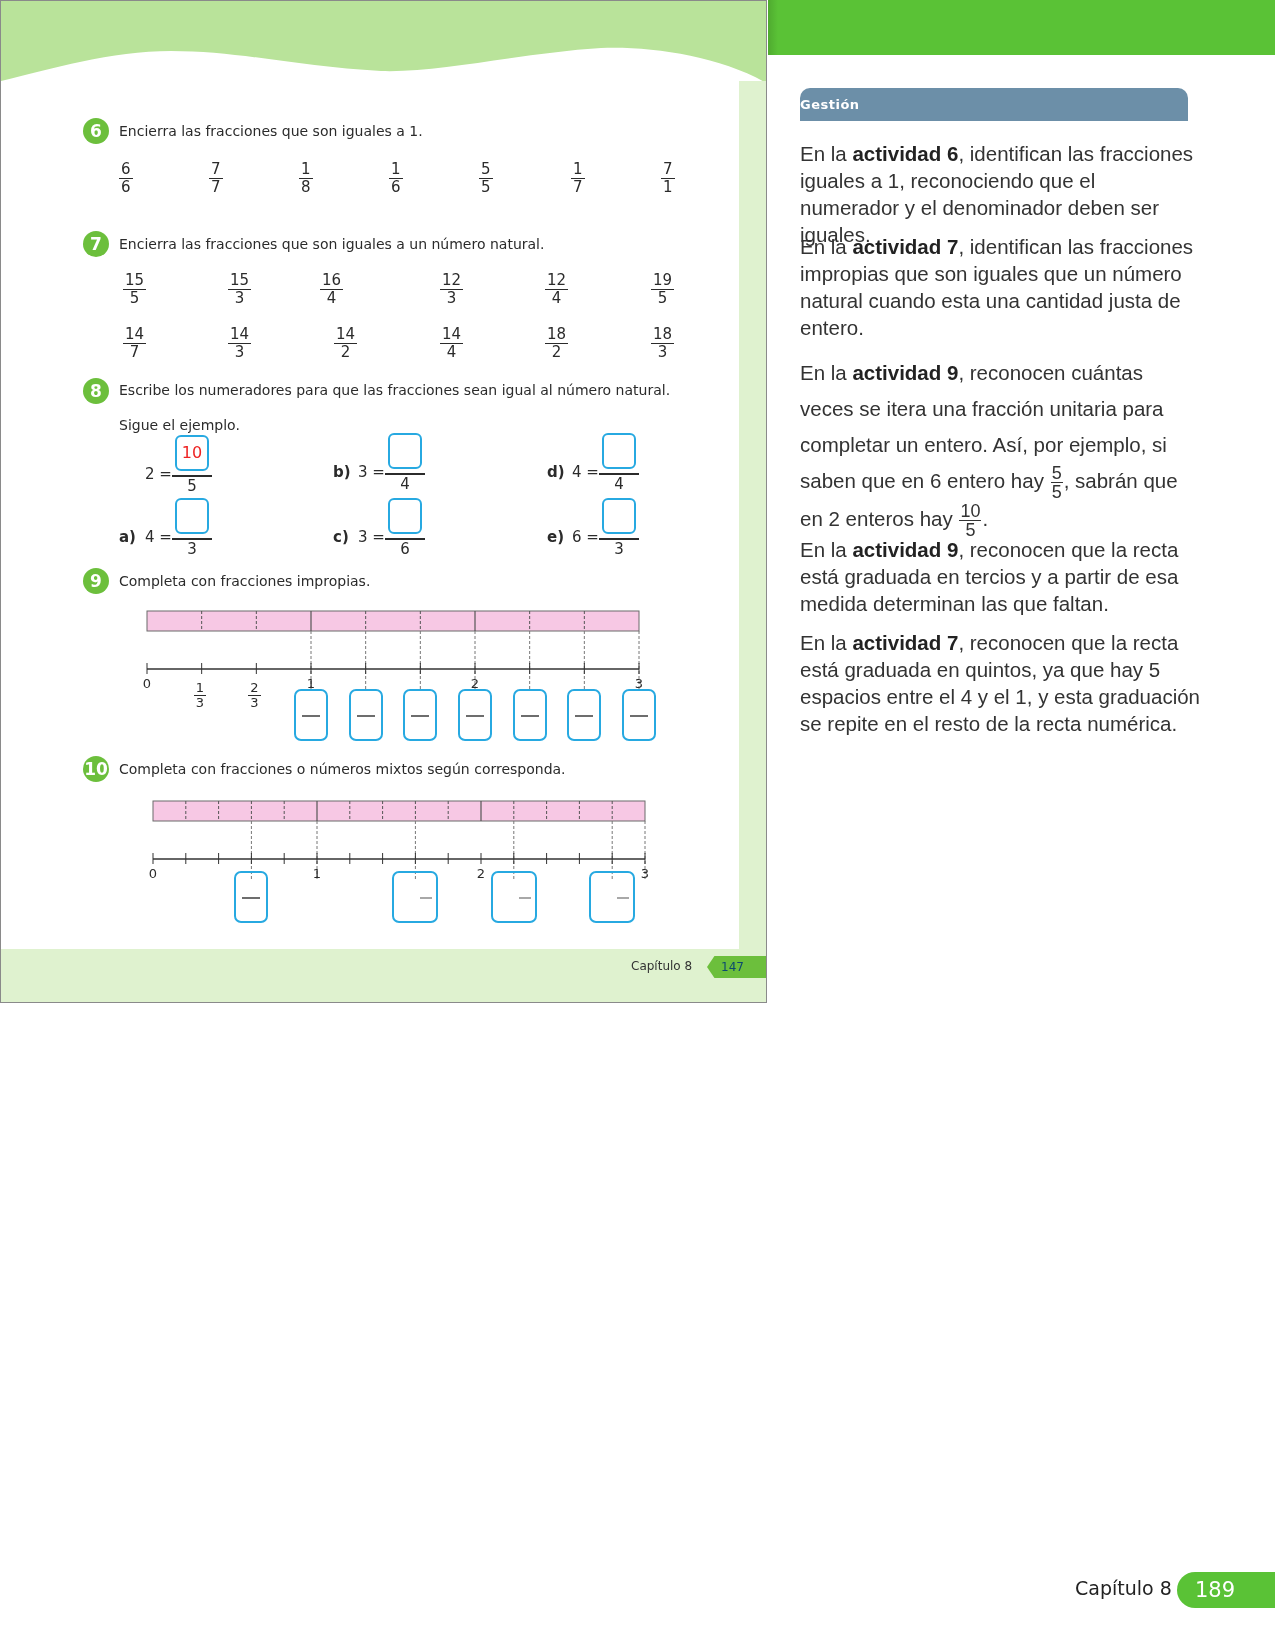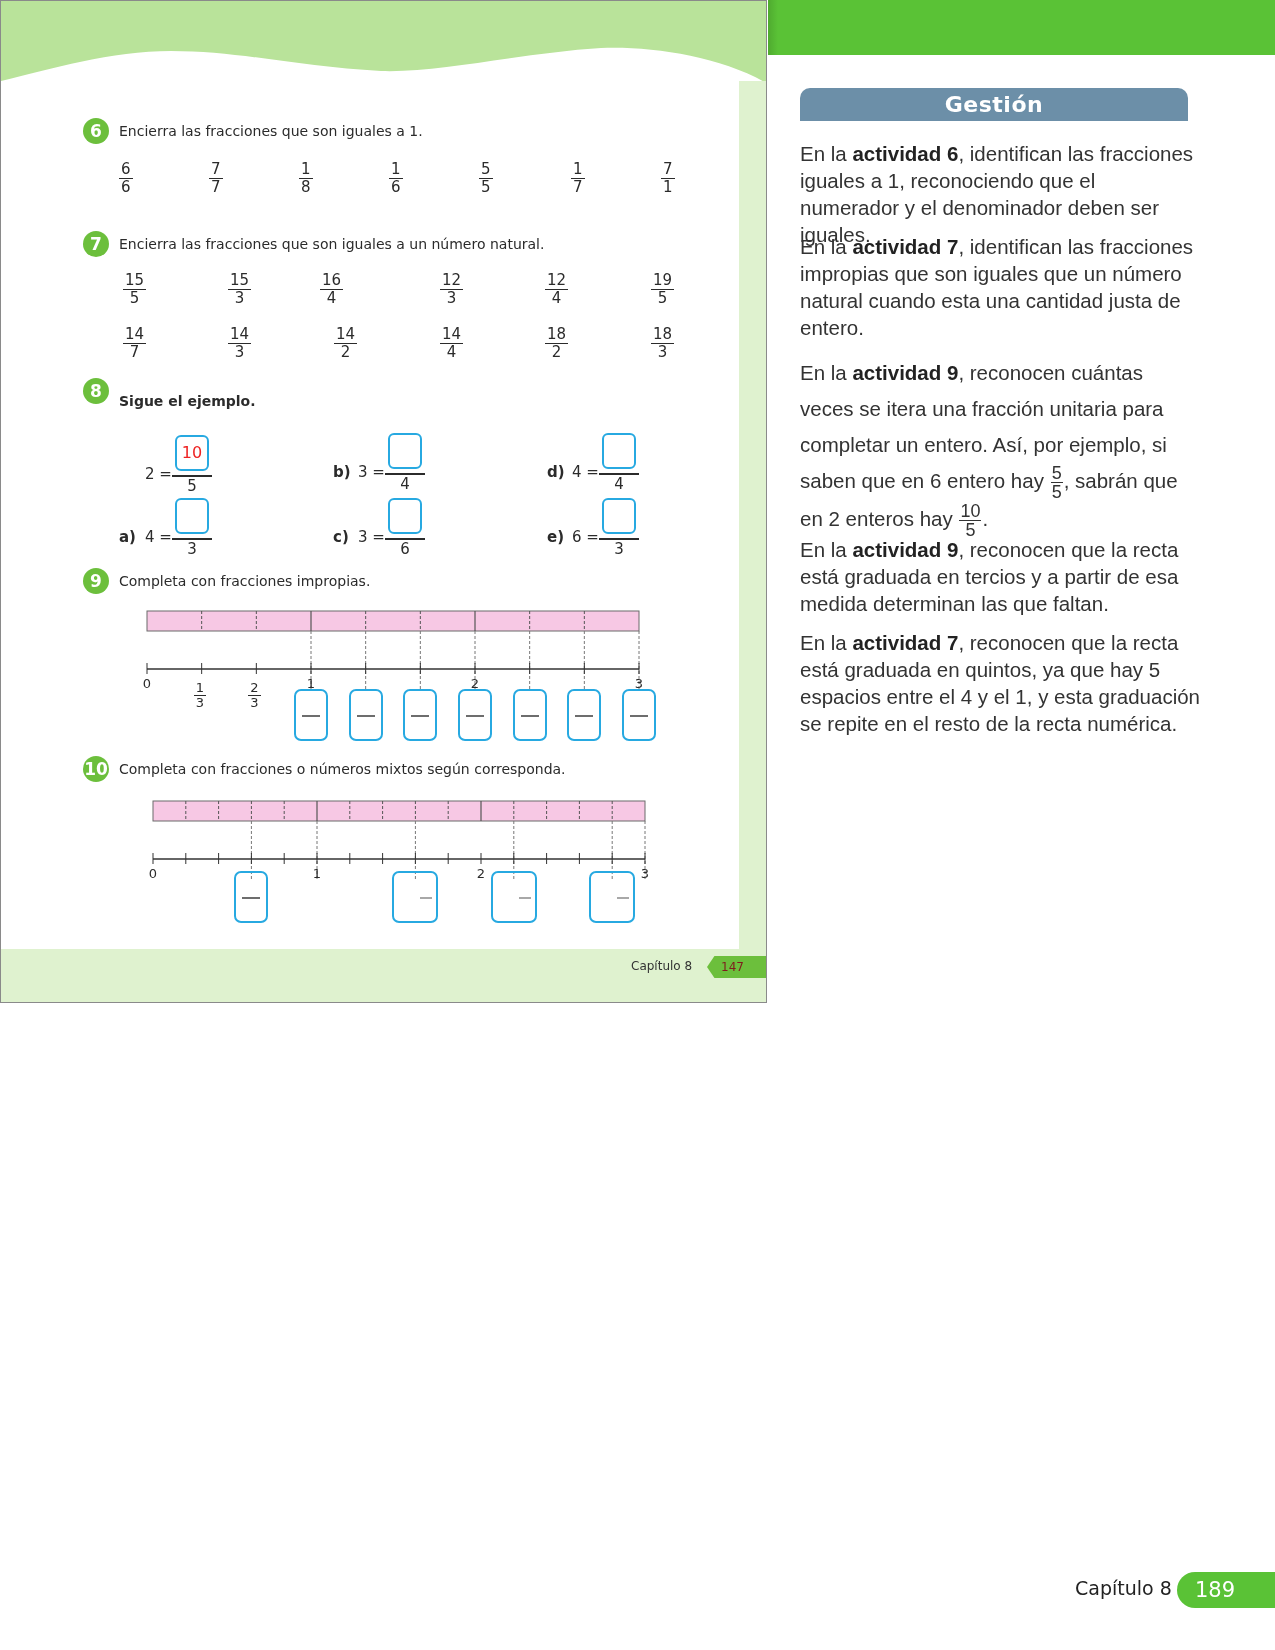--- a/index.html
+++ b/index.html
@@ -6,21 +6,21 @@
   body { width:1275px; height:1650px; position:relative; background:#ffffff; font-family:"DejaVu Sans", sans-serif; color:#2b2b2b; overflow:hidden; }
   .abs { position:absolute; }
 
   
   #left-page { left:0; top:0; width:767px; height:1003px; border:1px solid #8a8a8a; box-sizing:border-box; background:#ffffff; overflow:hidden; }
   #left-wave { left:0; top:0; }
   #right-strip { left:738px; top:80px; width:29px; height:868px; background:#dff2cf; }
   #inner-corner { left:718px; top:920px; width:20px; height:28px; background:#fff; border-bottom-right-radius:18px; }
   #footer-band { left:0; top:948px; width:767px; height:55px; background:#dff2cf; }
   #footer-chapter { left:630px; top:958px; font-size:12px; color:#333; }
-  #footer-page-tab { left:706px; top:955px; width:62px; height:22px; background:#6cbf3c; color:#7f1d1d; font-size:12px; line-height:22px; padding-left:14px; box-sizing:border-box; clip-path:polygon(12% 0,100% 0,100% 100%,12% 100%,0 50%); }
+  #footer-page-tab { left:706px; top:955px; width:62px; height:22px; background:#6cbf3c; color:#0c4a6e; font-size:12px; line-height:22px; padding-left:14px; box-sizing:border-box; clip-path:polygon(12% 0,100% 0,100% 100%,12% 100%,0 50%); }
 
   .act-badge { width:26px; height:26px; border-radius:50%; background:#6cbf3c; color:#fff; font-weight:bold; font-size:17px; line-height:26px; text-align:center; }
   .act-text { font-size:14px; color:#2b2b2b; }
 
   .frac { position:absolute; text-align:center; font-size:15px; line-height:17px; color:#2b2b2b; }
   .frac .num { display:block; padding:0 2px; border-bottom:1.3px solid #2b2b2b; }
   .frac .den { display:block; }
 
   .lbl-letter { color:#6cbf3c; font-weight:bold; }
   .eq { position:absolute; font-size:15px; color:#2b2b2b; }
@@ -31,21 +31,21 @@
   .nlbox { position:absolute; width:34px; height:52px; border:2px solid #27a9e1; border-radius:7px; box-sizing:border-box; }
   .nlbox .bar { position:absolute; left:6px; right:6px; top:24px; height:2px; background:#6d6d6d; }
   .nlbox.mixed { width:46px; }
   .nlbox.mixed .bar { left:26px; right:4px; background:#a8a8a8; }
 
   .nl-label { position:absolute; font-size:13px; color:#2b2b2b; text-align:center; }
 
   
   #right-topbar { left:768px; top:0; width:507px; height:55px; background:#5ac236; }
   #right-topbar-shadow { left:768px; top:0; width:10px; height:55px; background:linear-gradient(to right, rgba(0,0,0,0.12), rgba(0,0,0,0)); }
-  #gestion-header { left:800px; top:88px; width:388px; height:33px; background:#6c8fa8; border-radius:10px 10px 0 0; color:#fff; font-size:22px; text-align:center; line-height:33px; font-weight:bold; letter-spacing:0.5px; }
+  #gestion-header { left:800px; top:88px; width:388px; height:33px; background:#6c8fa8; border-radius:10px 10px 0 0; color:#fff; font-size:13px; line-height:33px; font-weight:bold; letter-spacing:0.5px; }
   .gest-p { position:absolute; left:800px; width:400px; font-family:"Liberation Sans", sans-serif; font-size:20.5px; line-height:27px; color:#333; }
   .gest-p b { color:#222; }
   .ifrac { display:inline-block; vertical-align:middle; text-align:center; font-size:18px; line-height:18px; margin:0 1px; }
   .ifrac .n { display:block; border-bottom:1px solid #333; padding:0 1px; }
   .ifrac .d { display:block; }
 
   #bottom-chapter { left:1075px; top:1577px; font-size:19px; color:#222; }
   #bottom-page-tab { left:1177px; top:1572px; width:98px; height:36px; background:#5ac236; border-radius:18px 0 0 18px; color:#fff; font-size:21px; line-height:36px; padding-left:18px; box-sizing:border-box; }
 </style>
 </head>
@@ -63,21 +63,22 @@
 
   <div class="abs act-badge" style="left:82px;top:117px;">6</div>
   <div class="abs act-text" style="left:118px;top:122px;">Encierra las fracciones que son iguales a 1.</div>
   <div id="act6-fracs"></div>
 
   <div class="abs act-badge" style="left:82px;top:230px;">7</div>
   <div class="abs act-text" style="left:118px;top:235px;">Encierra las fracciones que son iguales a un número natural.</div>
   <div id="act7-fracs"></div>
 
   <div class="abs act-badge" style="left:82px;top:377px;">8</div>
-  <div class="abs act-text" style="left:118px;top:392px;font-weight:bold;">Sigue el ejemplo.</div>
+  <div class="abs act-text" style="left:118px;top:381px;">Escribe los numeradores para que las fracciones sean igual al número natural.</div>
+  <div class="abs act-text" style="left:118px;top:416px;">Sigue el ejemplo.</div>
   <div id="act8-items"></div>
 
   <div class="abs act-badge" style="left:82px;top:567px;">9</div>
   <div class="abs act-text" style="left:118px;top:572px;">Completa con fracciones impropias.</div>
   <svg id="nl9" class="abs" style="left:130px;top:600px;" width="520" height="90">
       <rect x="16" y="10" width="492" height="20" fill="#f7c8e4" stroke="#6b6b6b" stroke-width="1"></rect>
       <line x1="70.66666666666666" y1="10" x2="70.66666666666666" y2="30" stroke="#555" stroke-width="1" stroke-dasharray="3,2"></line>
       <line x1="125.33333333333333" y1="10" x2="125.33333333333333" y2="30" stroke="#555" stroke-width="1" stroke-dasharray="3,2"></line>
       <line x1="180" y1="10" x2="180" y2="30" stroke="#555" stroke-width="1.2" stroke-dasharray=""></line>
       <line x1="234.66666666666666" y1="10" x2="234.66666666666666" y2="30" stroke="#555" stroke-width="1" stroke-dasharray="3,2"></line>

